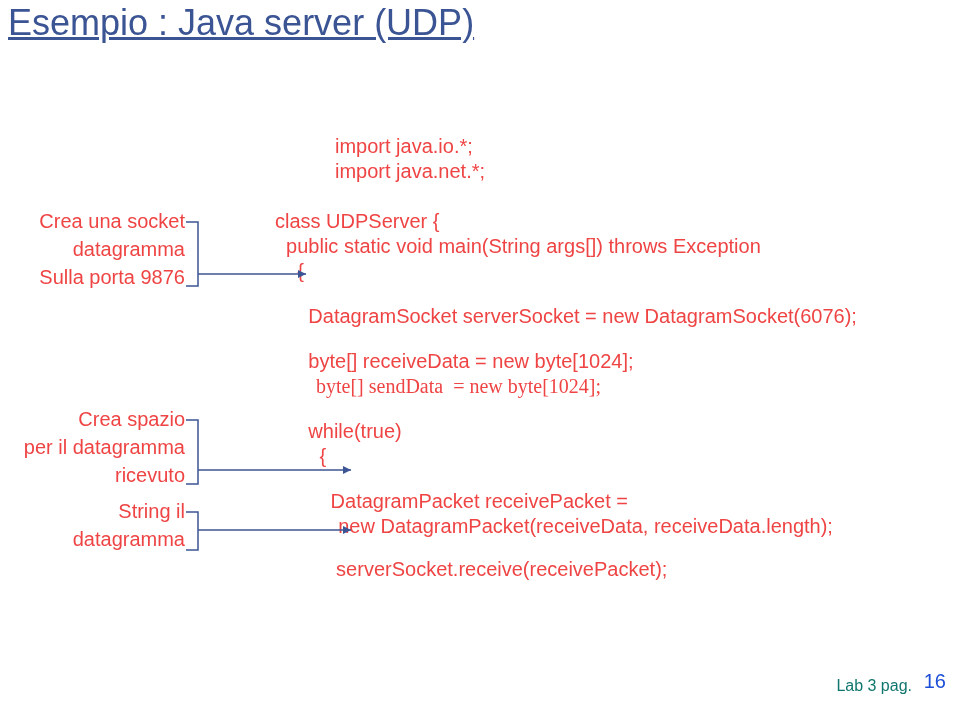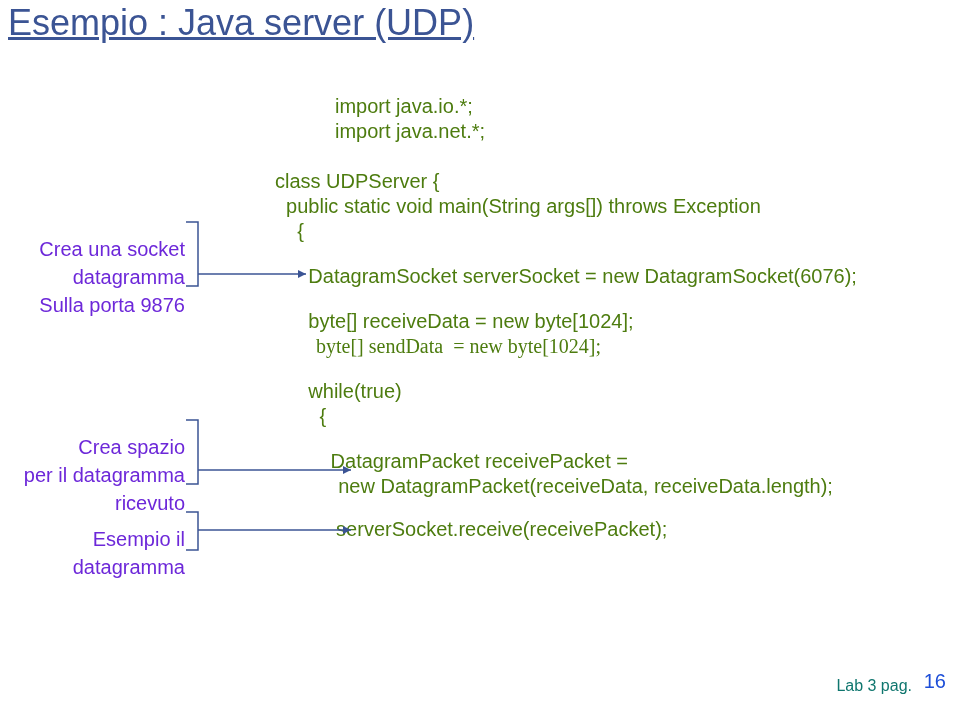--- a/index.html
+++ b/index.html
@@ -19,31 +19,31 @@
     font-size: 36px;
     color: #3b5494;
     font-weight: normal;
     text-decoration: underline;
     white-space: pre;
   }
   .code {
     position: absolute;
     font-family: Arial, Helvetica, sans-serif;
     font-size: 20px;
-    color: #4d7c0f;
+    color: #ef4444;
     white-space: pre;
+    margin-top: 40px;
   }
   .anno {
     position: absolute;
     font-family: "Comic Sans MS", cursive, sans-serif;
     font-size: 20px;
-    color: #6d28d9;
+    color: #ef4444;
     white-space: pre;
     text-align: center;
-    margin-top: 28px;
   }
   .footer-page {
     position: absolute;
     bottom: 12px;
     right: 14px;
     font-size: 20px;
     color: #1d4ed8;
   }
   .footer-lab {
     position: absolute;
@@ -87,21 +87,21 @@
 <div class="code" style="top:518px; left:275px;">           serverSocket.receive(receivePacket);</div>
 
 <div class="anno" style="top:210px; right:775px;">Crea una socket</div>
 <div class="anno" style="top:238px; right:775px;">datagramma</div>
 <div class="anno" style="top:266px; right:775px;">Sulla porta 9876</div>
 
 <div class="anno" style="top:408px; right:775px;">Crea spazio</div>
 <div class="anno" style="top:436px; right:775px;">per il datagramma</div>
 <div class="anno" style="top:464px; right:775px;">ricevuto</div>
 
-<div class="anno" style="top:500px; right:775px;">Esempio il</div>
+<div class="anno" style="top:500px; right:775px;">String il</div>
 <div class="anno" style="top:528px; right:775px;">datagramma</div>
 
 <svg class="bracket" style="left:186px; top:214px;" width="140" height="90">
 
   <path d="M 0 8 L 12 8 L 12 72 L 0 72"></path>
   <line x1="12" y1="40" x2="12" y2="40"></line>
 
   <line x1="12" y1="60" x2="120" y2="60"></line>
   <polygon points="120,60 112,56 112,64" fill="#3b5494" stroke="none"></polygon>
 </svg>

